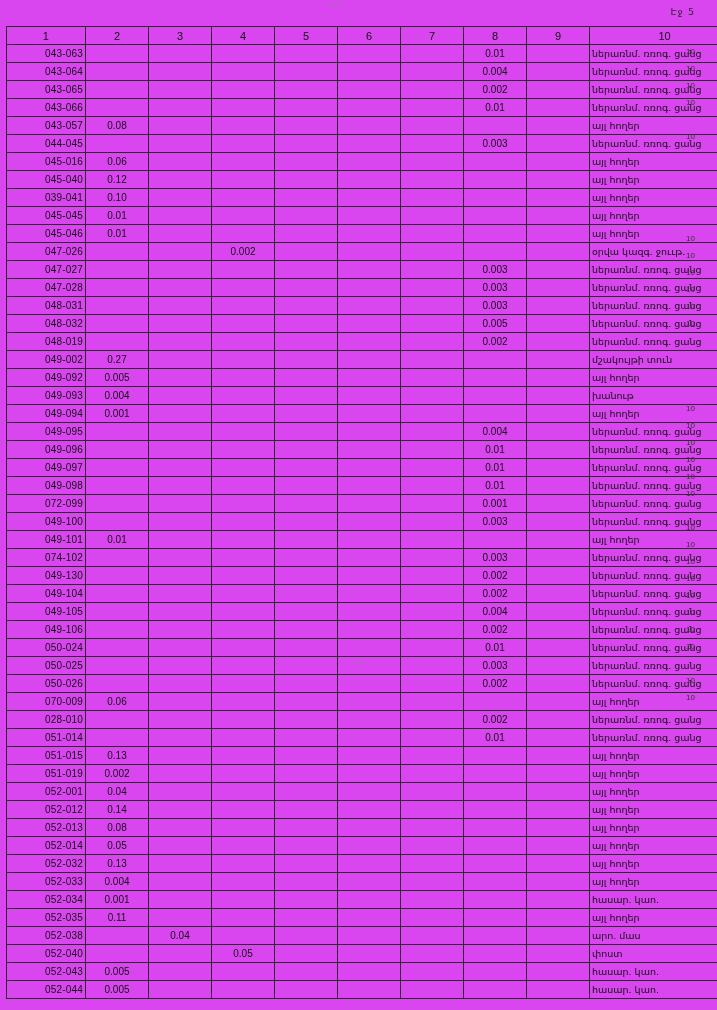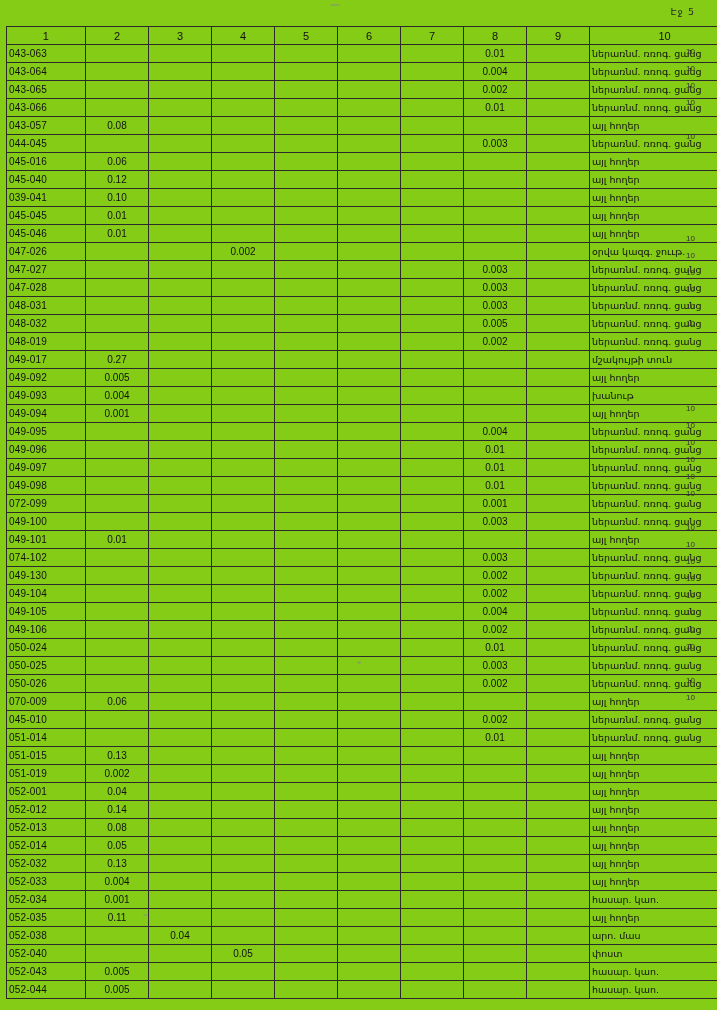--- a/index.html
+++ b/index.html
@@ -12,21 +12,21 @@
     height: 1010px;
     font-family: "Liberation Sans", sans-serif;
     color: #1a1a1a;
     position: relative;
     overflow: hidden;
   }
   .page {
     position: relative;
     width: 717px;
     height: 1010px;
-    background: #84cc16;
+    background: #d946ef;
   }
   .page-number {
     position: absolute;
     top: 6px;
     right: 22px;
     font-size: 11px;
     letter-spacing: 1px;
     color: #2a2a2a;
   }
   .table-wrap {
@@ -45,21 +45,21 @@
   table.grid td {
     border: 1px solid #2b2b2b;
     height: 17px;
     padding: 0 2px;
     vertical-align: middle;
     overflow: hidden;
     white-space: nowrap;
   }
   .c-code {
     width: 74px;
-    text-align: left;
+    text-align: right;
     padding-left: 3px;
     letter-spacing: 0.2px;
   }
   .c-num {
     width: 58px;
     text-align: center;
   }
   .c-last {
     width: 145px;
     text-align: left;
@@ -317,21 +317,21 @@
             <td class="c-num"></td>
             <td class="c-num"></td>
             <td class="c-num"></td>
             <td class="c-num"></td>
             <td class="c-num"></td>
             <td class="c-num">0.002</td>
             <td class="c-num"></td>
             <td class="c-last armn">ներառնմ. ռռոգ. ցանց</td>
           </tr>
           <tr>
-            <td class="c-code">049-017</td>
+            <td class="c-code">049-002</td>
             <td class="c-num">0.27</td>
             <td class="c-num"></td>
             <td class="c-num"></td>
             <td class="c-num"></td>
             <td class="c-num"></td>
             <td class="c-num"></td>
             <td class="c-num"></td>
             <td class="c-num"></td>
             <td class="c-last armn">մշակույթի տուն</td>
           </tr>
@@ -557,21 +557,21 @@
             <td class="c-num"></td>
             <td class="c-num"></td>
             <td class="c-num"></td>
             <td class="c-num"></td>
             <td class="c-num"></td>
             <td class="c-num"></td>
             <td class="c-num"></td>
             <td class="c-last armn">այլ հողեր</td>
           </tr>
           <tr>
-            <td class="c-code">045-010</td>
+            <td class="c-code">028-010</td>
             <td class="c-num"></td>
             <td class="c-num"></td>
             <td class="c-num"></td>
             <td class="c-num"></td>
             <td class="c-num"></td>
             <td class="c-num"></td>
             <td class="c-num">0.002</td>
             <td class="c-num"></td>
             <td class="c-last armn">ներառնմ. ռռոգ. ցանց</td>
           </tr>

